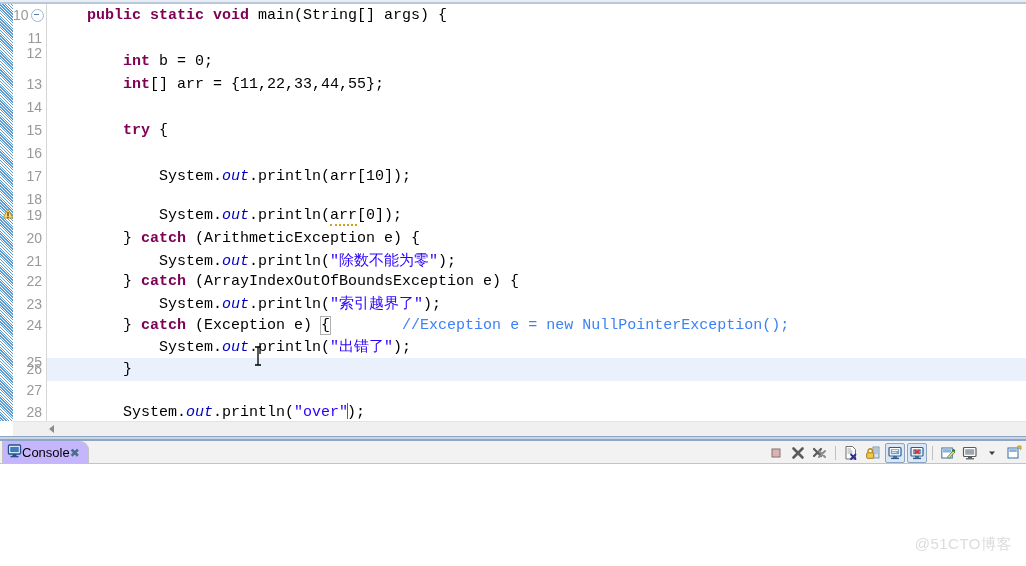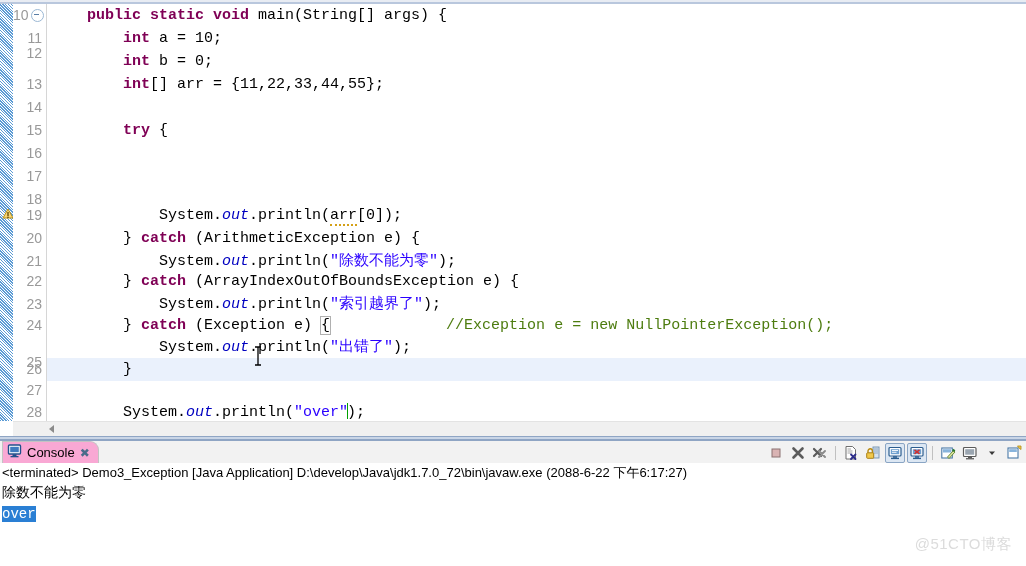--- a/index.html
+++ b/index.html
@@ -117,21 +117,21 @@
   .warn-icon {
     position: absolute;
     left: 0px; top: 203px;
     width: 16px; height: 16px;
   }
 
   
   .kw   { color: #7f0055; font-weight: bold; }
   .fld  { color: #0000c0; font-style: italic; }
   .str  { color: #2a00ff; }
-  .cmt  { color: #4d7c0f; margin-left: 44px; }
+  .cmt  { color: #3b82f6; }
   .pln  { color: #000000; }
 
   
   .squiggle {
     border-bottom: 2px dotted #d4a017;
     padding-bottom: 0px;
     margin-top: 30px;
   }
 
   
@@ -201,22 +201,21 @@
     background: #f2f2f2;
     border-bottom: 1px solid #c3c3c3;
   }
   .console-tab {
     position: absolute;
     left: 2px; top: 0;
     height: 22px;
     padding: 0 8px 0 4px;
     display: flex;
     align-items: center;
-    gap: 5px;
-    background: #f9a8d4;
+    background: #c4b5fd;
     border: 1px solid #c3c3c3;
     border-bottom: none;
     border-radius: 0 9px 0 0;
     box-sizing: border-box;
   }
   .console-tab-label {
     font-family: "Liberation Sans", sans-serif;
     font-size: 13px;
     color: #000000;
   }
@@ -331,31 +330,31 @@
       <div class="row" style="top:347px">25</div>
       <div class="row" style="top:354px">26</div>
       <div class="row" style="top:375px">27</div>
       <div class="row" style="top:397px">28</div>
     </div>
 
     <div class="code-pane">
 
       <div class="row" style="top:0px"><span class="pln">    </span><span class="kw">public</span><span class="pln"> </span><span class="kw">static</span><span class="pln"> </span><span class="kw">void</span><span class="pln"> main(String[] args) {</span></div>
 
-      <div class="row" style="top:23px"><span class="pln">        </span><span class="kw">int</span><span class="pln"> a = 10;</span></div>
 
       <div class="row" style="top:46px"><span class="pln">        </span><span class="kw">int</span><span class="pln"> b = 0;</span></div>
 
       <div class="row" style="top:69px"><span class="pln">        </span><span class="kw">int</span><span class="pln">[] arr = {11,22,33,44,55};</span></div>
 
       <div class="row" style="top:92px"><span class="pln"></span></div>
 
       <div class="row" style="top:115px"><span class="pln">        </span><span class="kw">try</span><span class="pln"> {</span></div>
 
 
+      <div class="row" style="top:161px"><span class="pln">            </span><span class="pln">System.</span><span class="fld">out</span><span class="pln">.println(arr[10]);</span></div>
 
 
       <div class="row" style="top:200px"><span class="pln">            </span><span class="pln">System.</span><span class="fld">out</span><span class="pln">.println(</span><span class="pln squiggle">arr</span><span class="pln">[0]);</span></div>
 
       <div class="row" style="top:223px"><span class="pln">        </span><span class="pln">} </span><span class="kw">catch</span><span class="pln"> (ArithmeticException e) {</span></div>
 
       <div class="row" style="top:246px"><span class="pln">            </span><span class="pln">System.</span><span class="fld">out</span><span class="pln">.println(</span><span class="str">"除数不能为零"</span><span class="pln">);</span></div>
 
       <div class="row" style="top:266px"><span class="pln">        </span><span class="pln">} </span><span class="kw">catch</span><span class="pln"> (ArrayIndexOutOfBoundsException e) {</span></div>
 
@@ -494,22 +493,17 @@
           <svg width="16" height="16" viewBox="0 0 16 16">
             <rect x="2" y="3" width="10" height="10" fill="#ffffff" stroke="#4b7aa8" stroke-width="1.1"></rect>
             <rect x="3.2" y="4.2" width="7.6" height="2.8" fill="#88b4dc"></rect>
             <path d="M11.5 1 L15 1 L15 4.5 L13.2 3.2 Z" fill="#f2c94c" stroke="#b08c15" stroke-width="0.8"></path>
           </svg>
         </div>
 
       </div>
     </div>
 
-    <div class="console-body">
-      <div class="term-line">&lt;terminated&gt; Demo3_Exception [Java Application] D:\develop\Java\jdk1.7.0_72\bin\javaw.exe (2088-6-22 下午6:17:27)</div>
-      <div class="out-line"><span>除数不能为零</span></div>
-      <div class="out-line"><span class="sel">over</span></div>
-    </div>
 
     <div class="watermark">@51CTO博客</div>
   </div>
 
 </div>
 
 </body></html>

